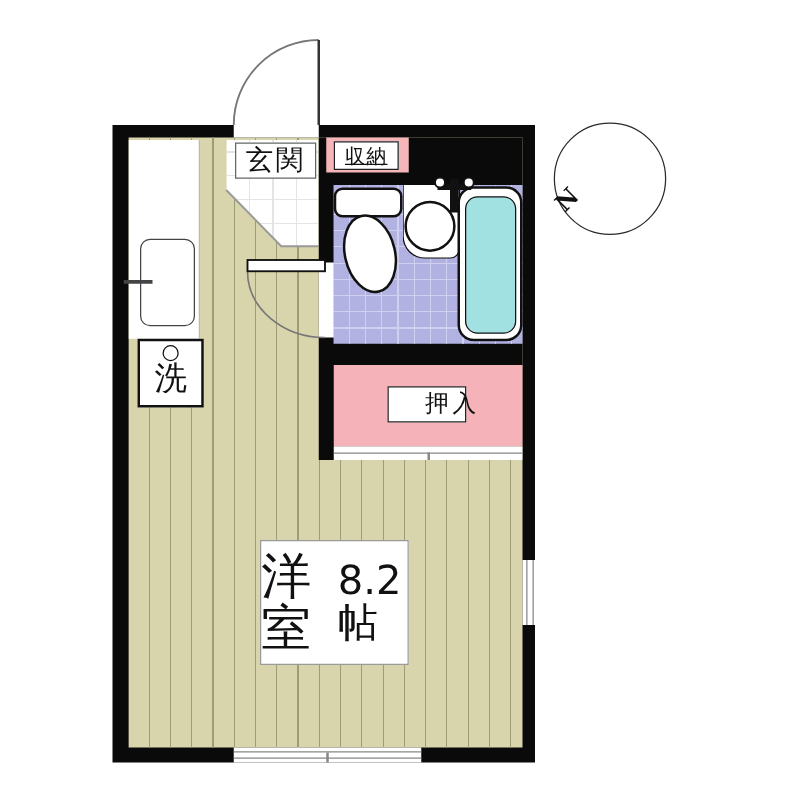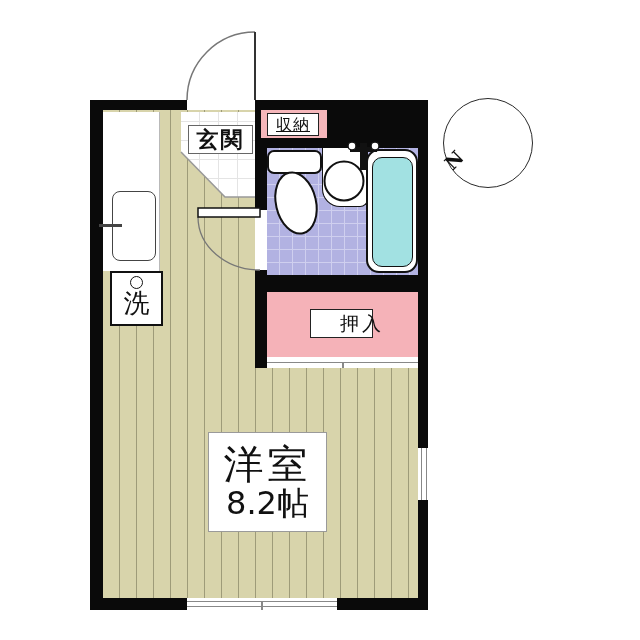--- a/index.html
+++ b/index.html
@@ -41,26 +41,26 @@
   }
   .bath-door-gap{left:255px;top:210px;width:12px;height:60px;background:#fff;}
   .closet{left:267px;top:292px;width:151px;height:65px;background:var(--closet-pink);}
   .slide-strip{left:267px;top:357px;width:151px;height:11px;background:#fff;}
   .slide-line{left:0;top:5px;width:151px;height:1px;background:#888;}
   .slide-tick{left:75px;top:5px;width:1.5px;height:6px;background:#888;}
   .label-box{
     background:#fff;display:flex;align-items:center;justify-content:center;
     white-space:nowrap;line-height:1;
   }
-  .genkan-label{left:188px;top:125px;width:65px;height:29px;border:1.5px solid #666;font-size:22px;letter-spacing:2px;font-weight:bold;}
+  .genkan-label{left:188px;top:114px;width:65px;height:29px;border:1.5px solid #666;font-size:22px;letter-spacing:2px;}
   .storage-label{left:267px;top:113px;width:52px;height:23px;border:1.5px solid #222;font-size:16px;letter-spacing:1px;text-decoration:underline;}
   .closet-label{left:310px;top:309px;width:63px;height:29px;border:1.5px solid #222;font-size:19px;letter-spacing:3px;padding-left:41px;}
   .room-label{
     left:208px;top:432px;width:119px;height:100px;border:1.5px solid #9a9a9a;background:#fff;
-    display:flex;flex-direction:column;align-items:center;justify-content:center;gap:2px;
+    display:flex;align-items:center;justify-content:center;gap:2px;
   }
   .room-label .l1{font-size:40px;letter-spacing:4px;line-height:1.05;}
   .room-label .l2{font-size:32px;letter-spacing:0;line-height:1.05;}
   .toilet-tank{left:267px;top:150px;width:55px;height:24px;background:#fff;border:2px solid #111;border-radius:7px;}
   .sink-counter{left:322px;top:148px;width:46px;height:59px;background:#fff;border:1.5px solid #111;border-top:none;border-radius:0 0 8px 18px;}
   .tub-outer{left:366px;top:149px;width:52px;height:124px;background:#fff;border:2px solid #111;border-radius:13px;}
   .tub-inner{left:372px;top:157px;width:41px;height:110px;background:var(--bathtub-water);border:1.5px solid #111;border-radius:10px;}
   .door-gap-top{left:187px;top:100px;width:68px;height:10px;background:#fff;}
   .window-s{left:187px;top:598px;width:150px;height:12px;background:#fff;}
   .window-s .wl1{left:0;top:3px;width:150px;height:1px;background:#888;}

